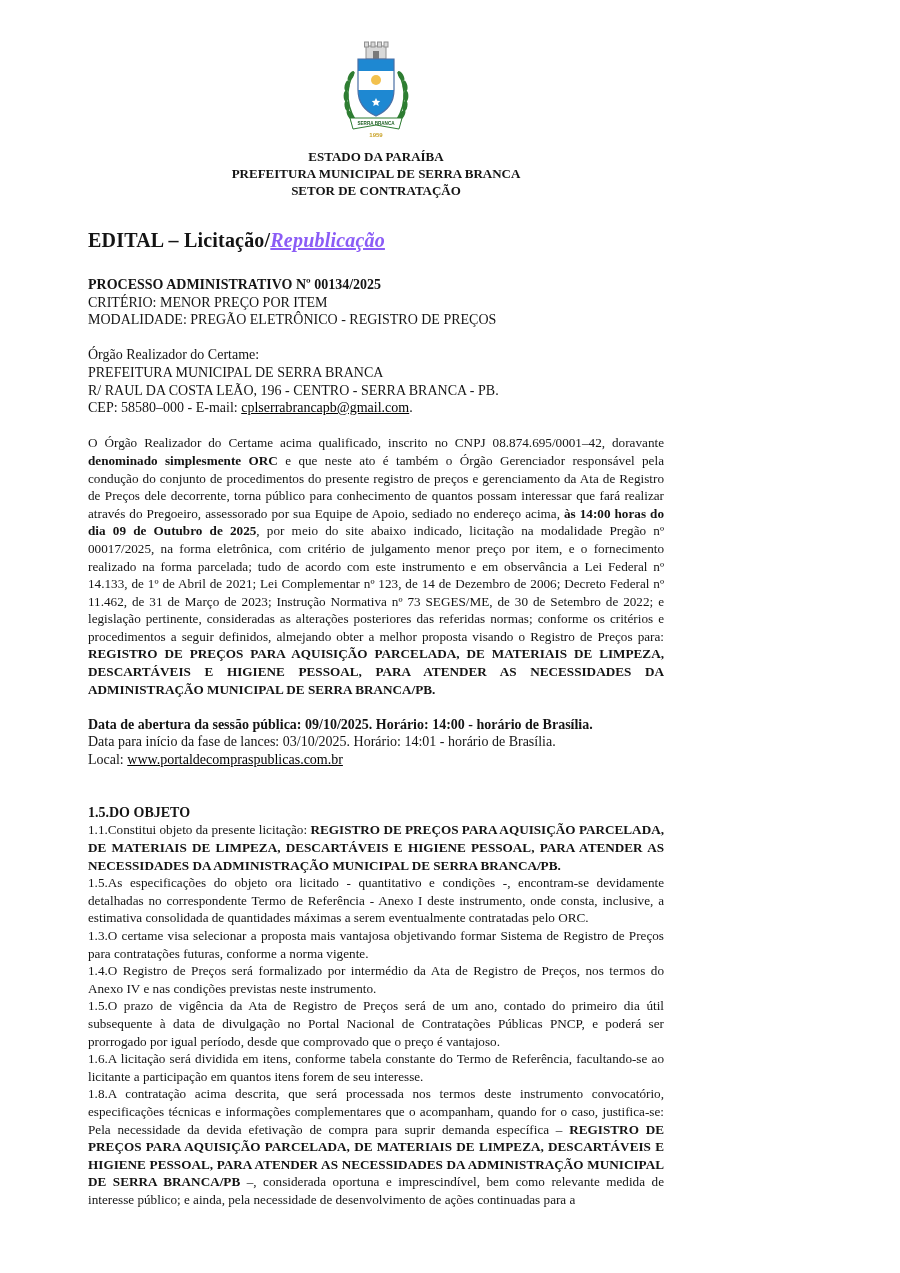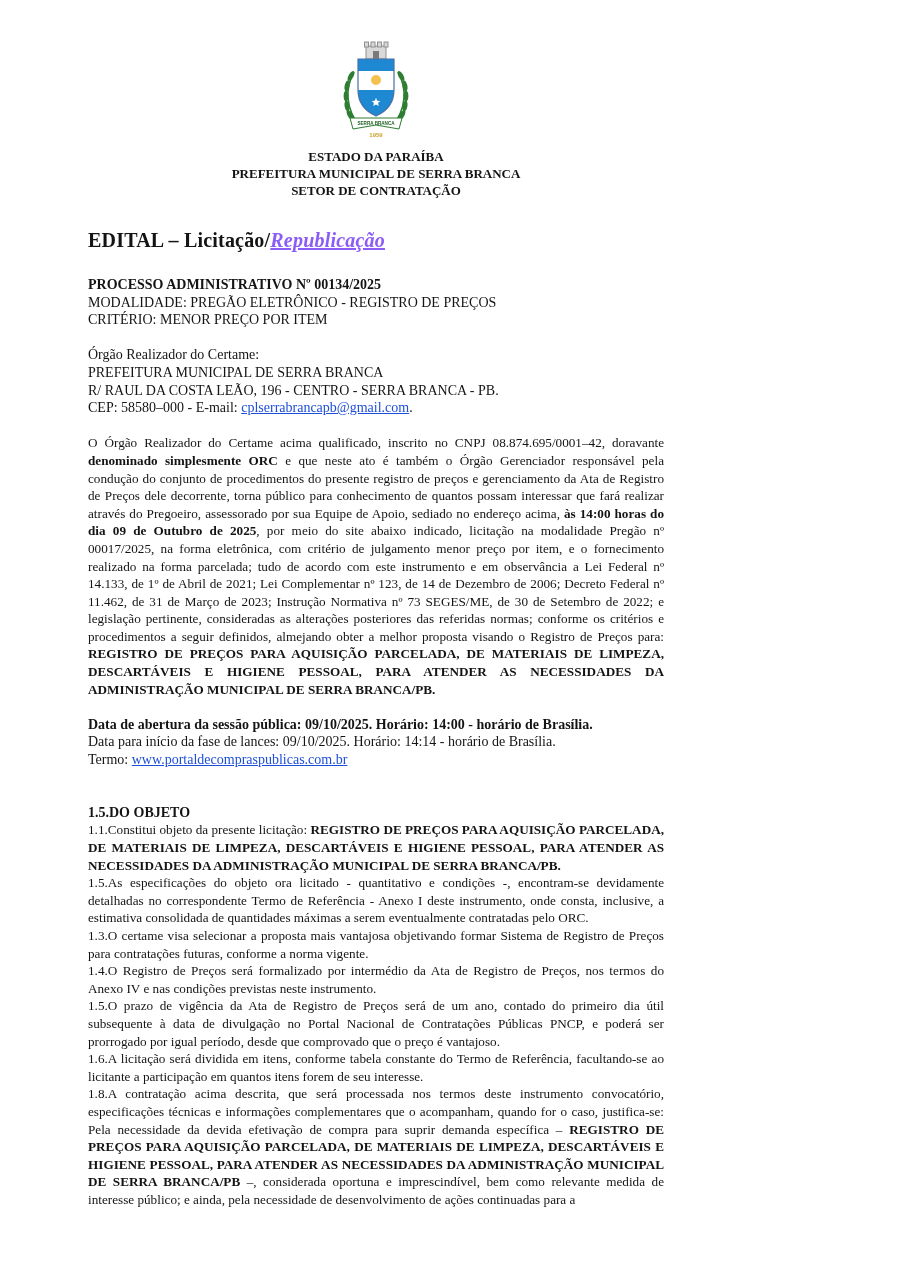--- a/index.html
+++ b/index.html
@@ -10,21 +10,21 @@
     padding:40px 88px 0 88px; position:relative;
   }
   .logo-wrap { text-align:center; line-height:0; }
   .org-header { text-align:center; font-weight:bold; font-size:13px; line-height:17px; margin-top:8px; }
   .doc-title { font-size:20px; font-weight:bold; margin:30px 0 24px 0; letter-spacing:0.2px; }
   .doc-title .repub { color:#8b5cf6; font-style:italic; text-decoration:underline; }
   .line { font-size:14px; line-height:17.6px; text-align:left; }
   .para { font-size:13.2px; line-height:17.6px; text-align:justify; text-justify:inter-word; }
   .gap { height:17.6px; }
   .b { font-weight:bold; }
-  .lnk { color:#1d4ed8; text-decoration:underline; cursor:pointer;font-family:Liberation Serif, serif; }
+  .lnk { color:#000000; text-decoration:underline; cursor:pointer;font-family:Liberation Serif, serif; }
 </style>
 </head>
 <body>
 
 <div class="page">
 
   <div class="logo-wrap">
     <svg width="76" height="100" viewBox="0 0 76 100">
       <defs>
         <clipPath id="shieldclip">
@@ -79,33 +79,33 @@
   <div class="org-header">
     <div>ESTADO DA PARAÍBA</div>
     <div>PREFEITURA MUNICIPAL DE SERRA BRANCA</div>
     <div>SETOR DE CONTRATAÇÃO</div>
   </div>
 
   <h1 class="doc-title"><span>EDITAL – Licitação/</span><span class="repub">Republicação</span></h1>
 
   <div id="doc-body">
       <div class="line"><span class="b">PROCESSO ADMINISTRATIVO Nº 00134/2025</span></div>
+      <div class="line"><span>CRITÉRIO: MENOR PREÇO POR ITEM</span></div>
       <div class="line"><span>MODALIDADE: PREGÃO ELETRÔNICO - REGISTRO DE PREÇOS</span></div>
-      <div class="line"><span>CRITÉRIO: MENOR PREÇO POR ITEM</span></div>
       <div class="gap"></div>
       <div class="line"><span>Órgão Realizador do Certame:</span></div>
       <div class="line"><span>PREFEITURA MUNICIPAL DE SERRA BRANCA</span></div>
       <div class="line"><span>R/ RAUL DA COSTA LEÃO, 196 - CENTRO - SERRA BRANCA - PB.</span></div>
       <div class="line"><span>CEP: 58580–000  - E-mail: </span><a href="#" class="lnk">cplserrabrancapb@gmail.com</a><span>.</span></div>
       <div class="gap"></div>
       <div class="para"><span>O Órgão Realizador do Certame acima qualificado, inscrito no CNPJ 08.874.695/0001–42, doravante </span><span class="b">denominado simplesmente ORC</span><span> e que neste ato é também o Órgão Gerenciador responsável pela condução do conjunto de procedimentos do presente registro de preços e gerenciamento da Ata de Registro de Preços dele decorrente, torna público para conhecimento de quantos possam interessar que fará realizar através do Pregoeiro, assessorado por sua Equipe de Apoio, sediado no endereço acima, </span><span class="b">às 14:00 horas do dia 09 de Outubro de 2025</span><span>, por meio do site abaixo indicado, licitação na modalidade Pregão nº 00017/2025, na forma eletrônica, com critério de julgamento menor preço por item, e o fornecimento realizado na forma parcelada; tudo de acordo com este instrumento e em observância a Lei Federal nº 14.133, de 1º de Abril de 2021; Lei Complementar nº 123, de 14 de Dezembro de 2006; Decreto Federal nº 11.462, de 31 de Março de 2023; Instrução Normativa nº 73 SEGES/ME, de 30 de Setembro de 2022; e legislação pertinente, consideradas as alterações posteriores das referidas normas; conforme os critérios e procedimentos a seguir definidos, almejando obter a melhor proposta visando o Registro de Preços para: </span><span class="b">REGISTRO DE PREÇOS PARA AQUISIÇÃO PARCELADA, DE MATERIAIS DE LIMPEZA, DESCARTÁVEIS E HIGIENE PESSOAL, PARA ATENDER AS NECESSIDADES DA ADMINISTRAÇÃO MUNICIPAL DE SERRA BRANCA/PB.</span></div>
       <div class="gap"></div>
       <div class="line"><span class="b">Data de abertura da sessão pública: 09/10/2025. Horário: 14:00 - horário de Brasília.</span></div>
-      <div class="line"><span>Data para início da fase de lances: 09/10/2025.  Horário: 14:14 - horário de Brasília.</span></div>
-      <div class="line"><span>Termo: </span><a href="#" class="lnk">www.portaldecompraspublicas.com.br</a></div>
+      <div class="line"><span>Data para início da fase de lances: 03/10/2025.  Horário: 14:01 - horário de Brasília.</span></div>
+      <div class="line"><span>Local: </span><a href="#" class="lnk">www.portaldecompraspublicas.com.br</a></div>
       <div class="gap"></div>
       <div class="gap"></div>
       <div class="line"><span class="b">1.5.DO OBJETO</span></div>
       <div class="para"><span>1.1.Constitui objeto da presente licitação: </span><span class="b">REGISTRO DE PREÇOS PARA AQUISIÇÃO PARCELADA, DE MATERIAIS DE LIMPEZA, DESCARTÁVEIS E HIGIENE PESSOAL, PARA ATENDER AS NECESSIDADES DA ADMINISTRAÇÃO MUNICIPAL DE SERRA BRANCA/PB.</span></div>
       <div class="para"><span>1.5.As especificações do objeto ora licitado - quantitativo e condições -, encontram-se devidamente detalhadas no correspondente Termo de Referência - Anexo I deste instrumento, onde consta, inclusive, a estimativa consolidada de quantidades máximas a serem eventualmente contratadas  pelo ORC.</span></div>
       <div class="para"><span>1.3.O certame visa selecionar a proposta mais vantajosa objetivando formar Sistema de Registro de Preços para contratações futuras, conforme a norma vigente.</span></div>
       <div class="para"><span>1.4.O Registro de Preços será formalizado por intermédio da Ata de Registro de Preços, nos termos do Anexo IV e nas condições previstas neste instrumento.</span></div>
       <div class="para"><span>1.5.O prazo de vigência da Ata de Registro de Preços será de um ano, contado do primeiro dia útil subsequente à data de divulgação no Portal Nacional de Contratações Públicas PNCP, e poderá ser prorrogado por igual período, desde que comprovado que o preço é vantajoso.</span></div>
       <div class="para"><span>1.6.A licitação será dividida em itens, conforme tabela constante do Termo de Referência, facultando-se ao licitante a participação em quantos itens forem de seu interesse.</span></div>
       <div class="para"><span>1.8.A contratação acima descrita, que será processada nos termos deste instrumento convocatório, especificações técnicas e informações complementares que o acompanham, quando for o caso, justifica-se: Pela necessidade da devida efetivação de compra para suprir demanda específica – </span><span class="b">REGISTRO DE PREÇOS PARA AQUISIÇÃO PARCELADA, DE MATERIAIS DE LIMPEZA, DESCARTÁVEIS E HIGIENE PESSOAL, PARA ATENDER AS NECESSIDADES DA ADMINISTRAÇÃO MUNICIPAL DE SERRA BRANCA/PB</span><span> –, considerada oportuna e imprescindível, bem como relevante medida de interesse público; e ainda, pela necessidade de desenvolvimento de ações continuadas para a</span></div>

